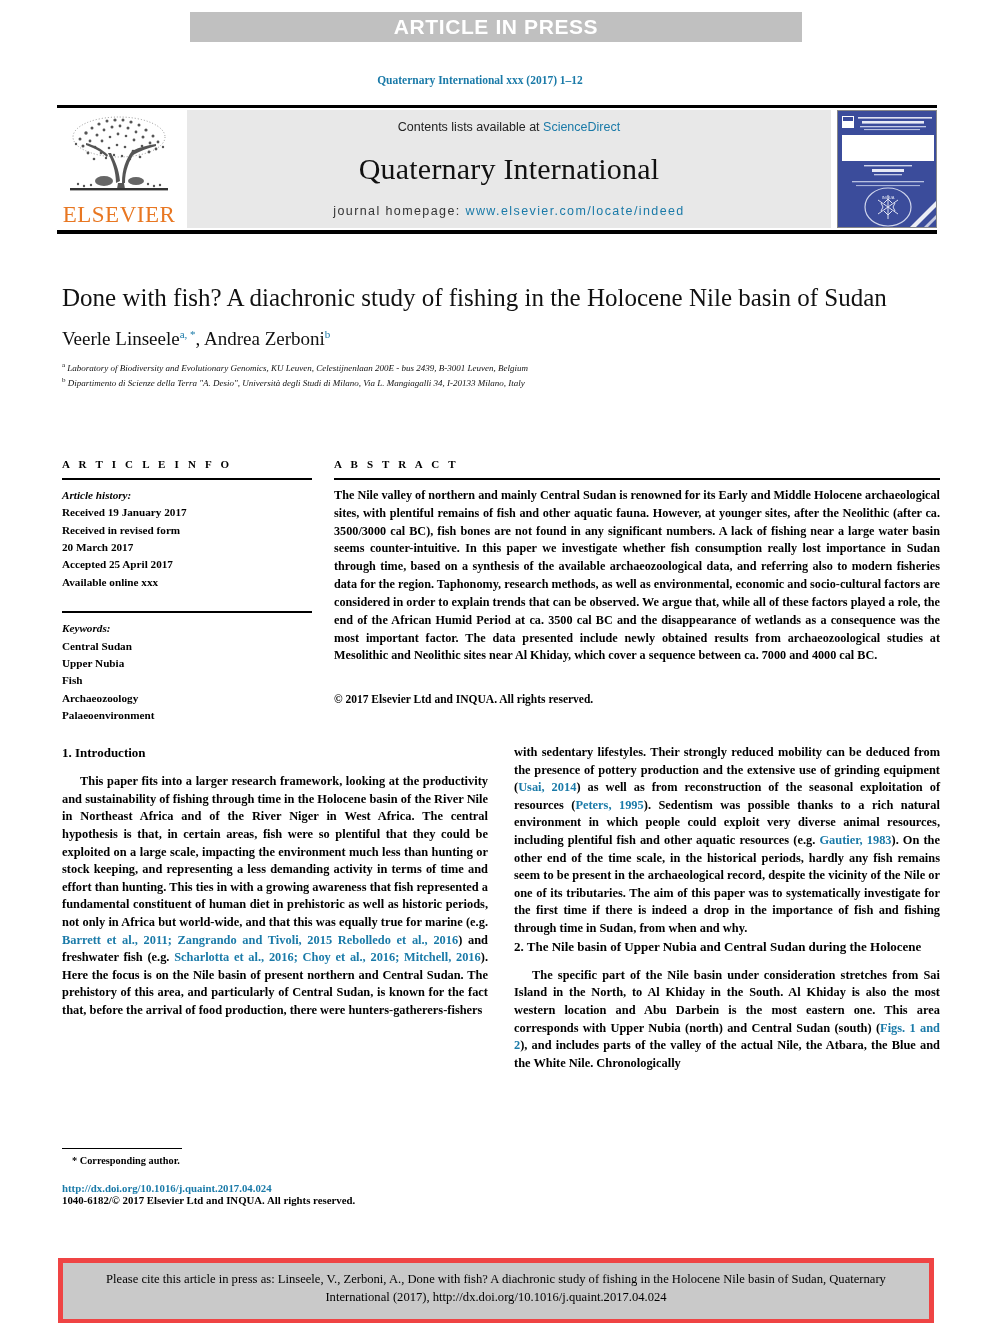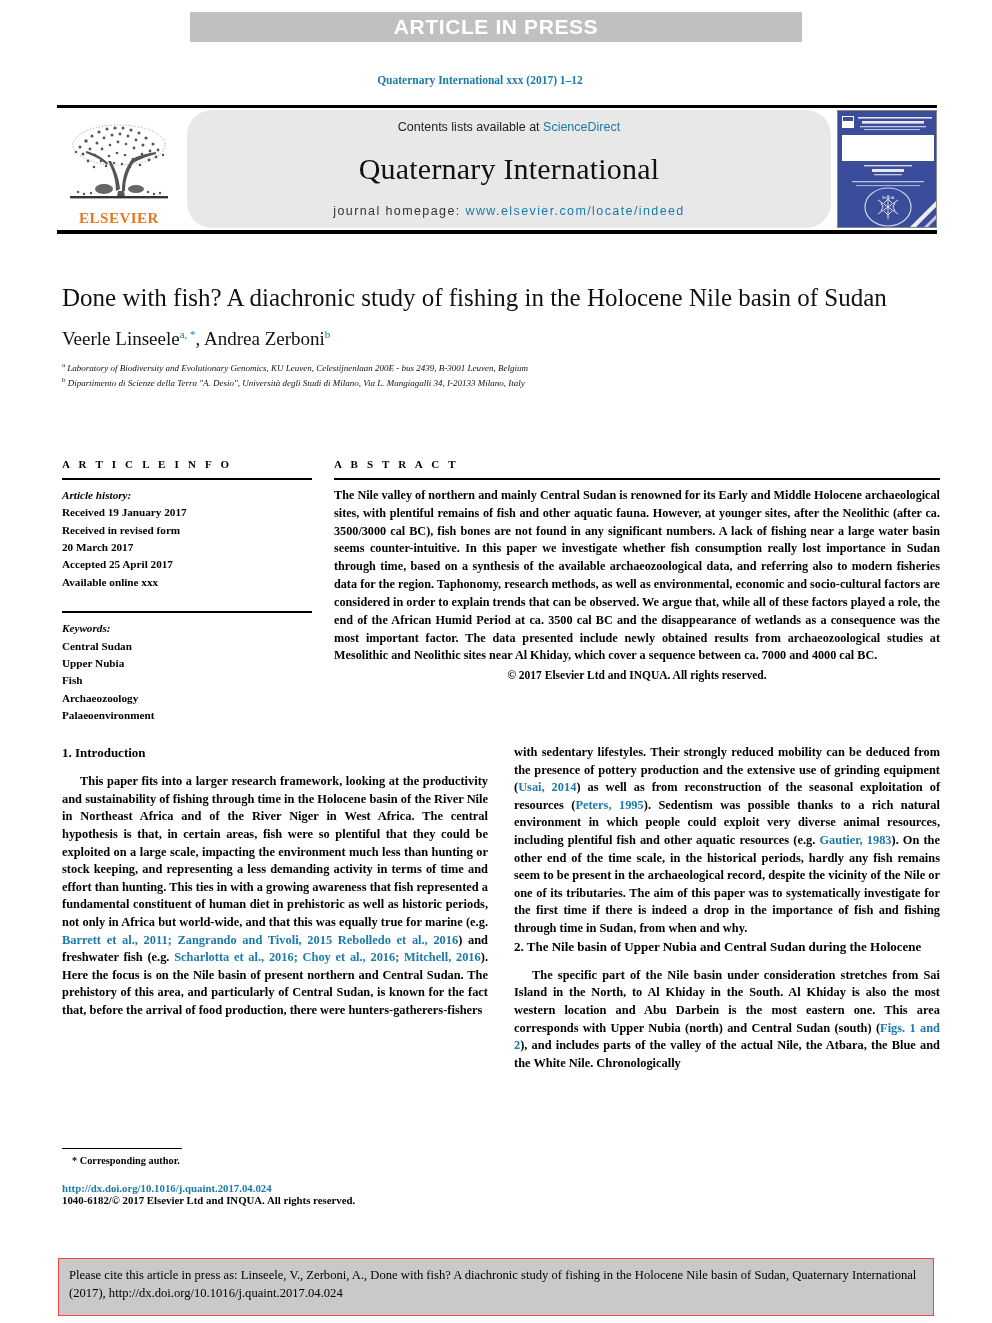--- a/index.html
+++ b/index.html
@@ -73,37 +73,36 @@
     flex: 0 0 124px;
     display: flex;
     flex-direction: column;
     align-items: center;
     justify-content: flex-end;
     padding-bottom: 2px;
   }
   .tree-svg { display: block; }
   .elsevier-word {
     font-family: "Liberation Serif", serif;
-    font-size: 15px;
+    font-size: 23px;
     letter-spacing: 0.5px;
     color: #e87722;
-    font-weight: bold;
+    font-weight: normal;
     line-height: 1;
     margin-top: 4px;
   }
   .masthead-center {
     flex: 1 1 auto;
     background: #e8e8e8;
     display: flex;
     flex-direction: column;
     align-items: center;
     justify-content: space-between;
     padding: 10px 0 10px 0;
     margin: 0 6px;
-    border-radius: 25px;
   }
   .contents-line {
     font-family: "Liberation Sans", sans-serif;
     font-size: 12.5px;
     color: #222;
   }
   .contents-line a { color: #1a7aa8; text-decoration: none; }
   .journal-name {
     font-family: "Liberation Serif", serif;
     font-size: 30px;
@@ -195,22 +194,22 @@
     font-size: 12.2px;
     line-height: 1.46;
     text-align: justify;
     font-weight: bold;
     margin: 0;
   }
   .copyright {
     font-family: "Liberation Serif", serif;
     font-size: 11.5px;
     font-weight: bold;
-    text-align: center;
-    margin-top: 4px;
+    text-align: left;
+    margin-top: 28px;
   }
 
   
   .body-cols {
     position: absolute;
     left: 62px;
     top: 744px;
     width: 878px;
     display: flex;
     gap: 26px;
@@ -272,24 +271,25 @@
     color: #000;
     margin-top: 0;
   }
 
   
   .cite-box {
     position: absolute;
     left: 58px;
     top: 1258px;
     width: 876px;
-    height: 58px;
+    height: 66px;
     background: #c9c9c9;
-    border: 1px solid #ef4444;
+    border: 5px solid #ef4444;
     padding: 8px 10px;
+    text-align: center;
   }
   .cite-box p {
     font-family: "Liberation Serif", serif;
     font-size: 12.6px;
     line-height: 1.4;
     margin: 0;
     color: #000;
   }
 </style>
 </head>

